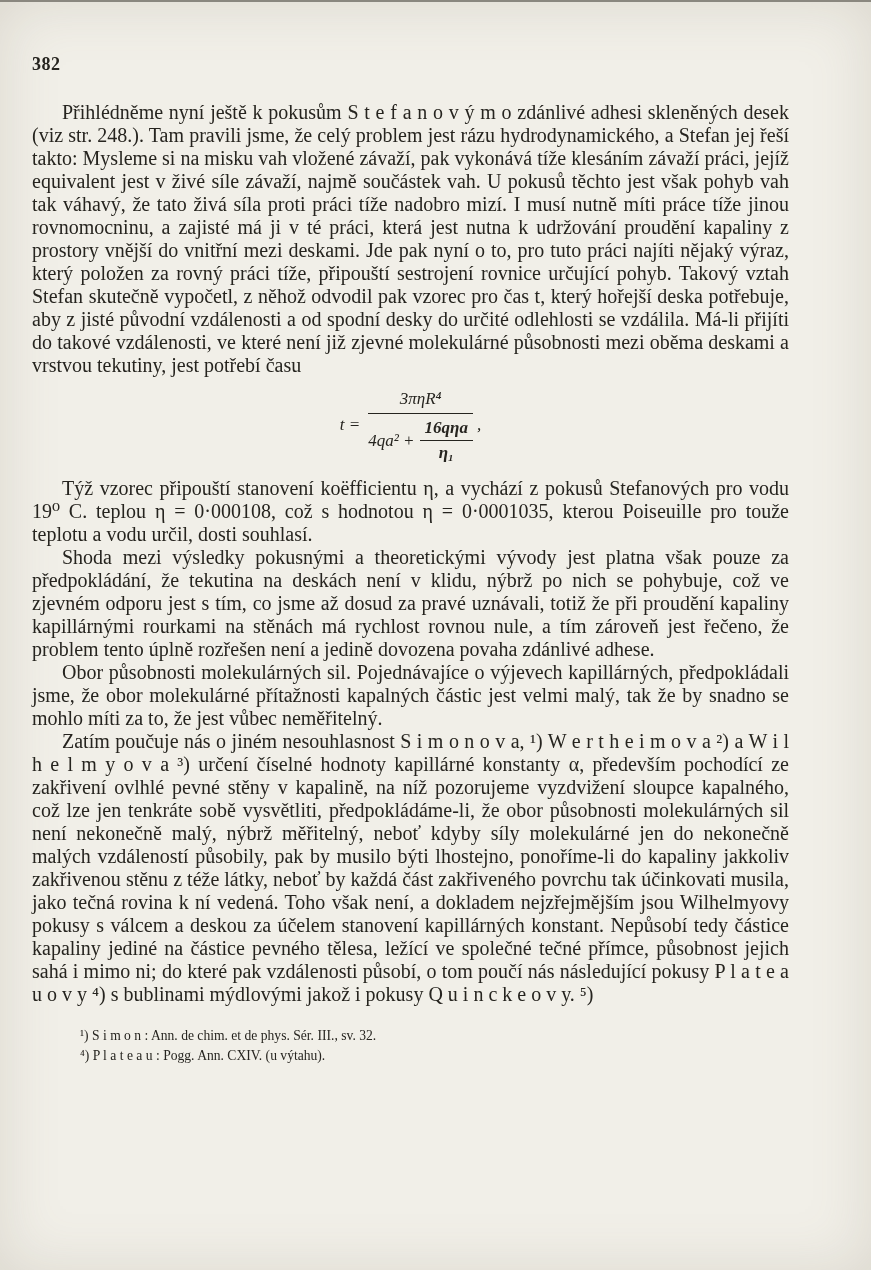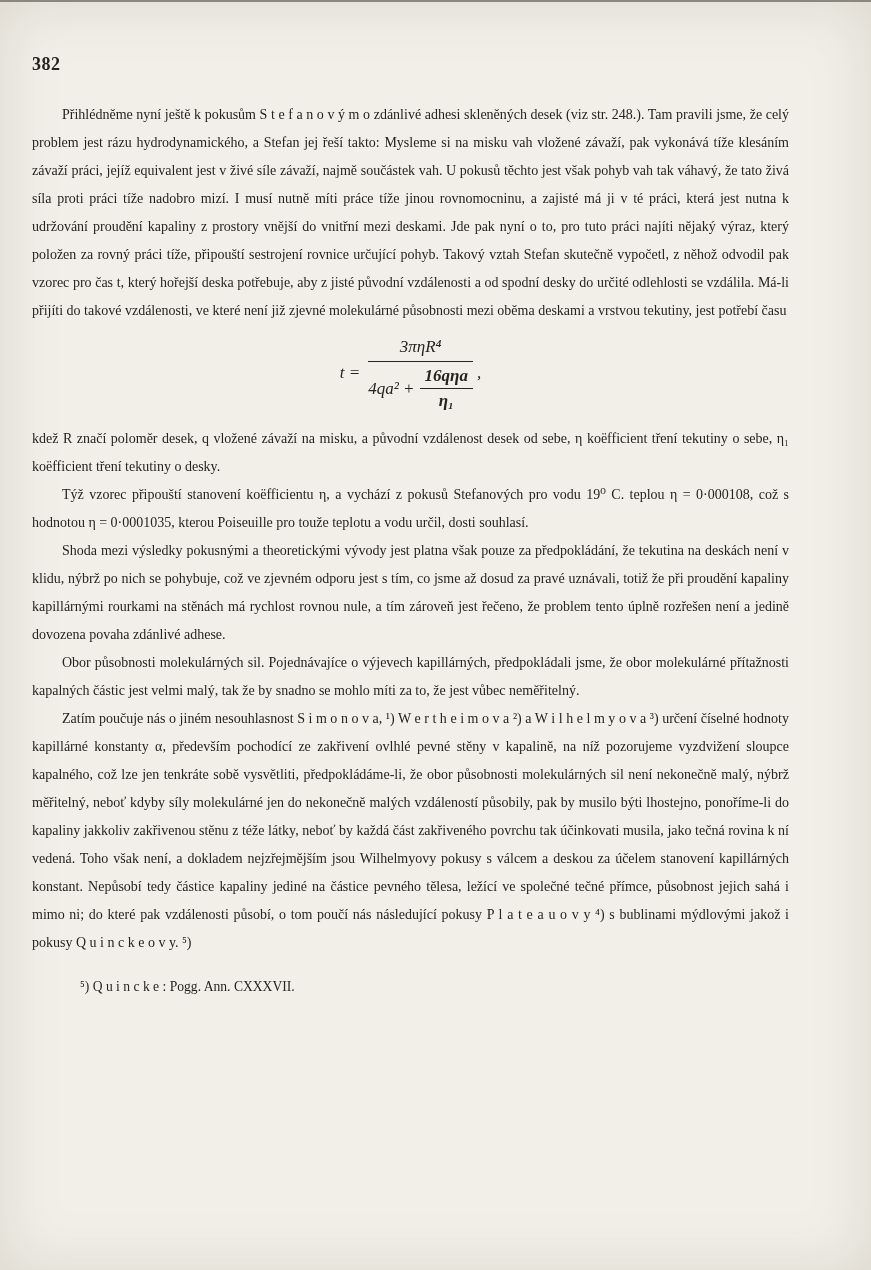--- a/index.html
+++ b/index.html
@@ -15,22 +15,22 @@
     overflow:hidden;
     box-shadow:inset 0 0 60px rgba(120,110,90,.18);
   }
   .page-number {
     font-size:18px; font-weight:bold; letter-spacing:.5px;
     margin:6px 0 26px 0;
   }
   .para {
     margin:0;
     text-align:justify;
-    font-size:14px;
-    line-height:28px;
+    font-size:20px;
+    line-height:23px;
   }
   .indent { text-indent:30px; }
   .ital { }
   
   .formula {
     text-align:center;
     margin:12px 0 14px 0;
     font-size:17px;
     font-style:italic;
   }
@@ -64,28 +64,28 @@
   <div class="page-number">382</div>
 
   <div class="text-block">
 
     <p class="para indent">Přihlédněme nyní ještě k pokusům S t e f a n o v ý m  o zdánlivé adhesi skleněných desek (viz str. 248.). Tam pravili jsme, že celý problem jest rázu hydrodynamického, a Stefan jej řeší takto: Mysleme si na misku vah vložené závaží, pak vykonává tíže klesáním závaží práci, jejíž equivalent jest v živé síle závaží, najmě součástek vah. U pokusů těchto jest však pohyb vah tak váhavý, že tato živá síla proti práci tíže nadobro mizí. I musí nutně míti práce tíže jinou rovnomocninu, a zajisté má ji v té práci, která jest nutna k udržování proudění kapaliny z prostory vnější do vnitřní mezi deskami. Jde pak nyní o to, pro tuto práci najíti nějaký výraz, který položen za rovný práci tíže, připouští sestrojení rovnice určující pohyb. Takový vztah Stefan skutečně vypočetl, z něhož odvodil pak vzorec pro čas t, který hořejší deska potřebuje, aby z jisté původní vzdálenosti a od spodní desky do určité odlehlosti se vzdálila. Má-li přijíti do takové vzdálenosti, ve které není již zjevné molekulárné působnosti mezi oběma deskami a vrstvou tekutiny, jest potřebí času</p>
 
     <div class="formula">
       <span class="flhs"><span>t</span> <span>=</span></span><span class="frac"><span class="fnum">3πηR⁴</span><span class="fden"><span class="fden-left">4qa² + </span><span class="frac inner"><span class="fnum">16qηa</span><span class="fden">η₁</span></span></span></span><span class="ftrail">,</span>
     </div>
 
-    <p class="para">kdež R značí poloměr desek, q vložené závaží na misku, a původní vzdálenost desek od sebe, η koëfficient tření tekutiny o sebe, η₁ koëfficient tření tekutiny o desky.</p>
 
     <p class="para indent">Týž vzorec připouští stanovení koëfficientu η, a vychází z pokusů Stefanových pro vodu 19⁰ C. teplou η = 0·000108, což s hodnotou η = 0·0001035, kterou Poiseuille pro touže teplotu a vodu určil, dosti souhlasí.</p>
 
     <p class="para indent">Shoda mezi výsledky pokusnými a theoretickými vývody jest platna však pouze za předpokládání, že tekutina na deskách není v klidu, nýbrž po nich se pohybuje, což ve zjevném odporu jest s tím, co jsme až dosud za pravé uznávali, totiž že při proudění kapaliny kapillárnými rourkami na stěnách má rychlost rovnou nule, a tím zároveň jest řečeno, že problem tento úplně rozřešen není a jedině dovozena povaha zdánlivé adhese.</p>
 
     <p class="para indent"><span class="ital">Obor působnosti molekulárných sil.</span><span> Pojednávajíce o výjevech kapillárných, předpokládali jsme, že obor molekulárné přítažnosti kapalných částic jest velmi malý, tak že by snadno se mohlo míti za to, že jest vůbec neměřitelný.</span></p>
 
     <p class="para indent">Zatím poučuje nás o jiném nesouhlasnost S i m o n o v a, ¹) W e r t h e i m o v a ²) a W i l h e l m y o v a ³) určení číselné hodnoty kapillárné konstanty α, především pochodící ze zakřivení ovlhlé pevné stěny v kapalině, na níž pozorujeme vyzdvižení sloupce kapalného, což lze jen tenkráte sobě vysvětliti, předpokládáme-li, že obor působnosti molekulárných sil není nekonečně malý, nýbrž měřitelný, neboť kdyby síly molekulárné jen do nekonečně malých vzdáleností působily, pak by musilo býti lhostejno, ponoříme-li do kapaliny jakkoliv zakřivenou stěnu z téže látky, neboť by každá část zakřiveného povrchu tak účinkovati musila, jako tečná rovina k ní vedená. Toho však není, a dokladem nejzřejmějším jsou Wilhelmyovy pokusy s válcem a deskou za účelem stanovení kapillárných konstant. Nepůsobí tedy částice kapaliny jediné na částice pevného tělesa, ležící ve společné tečné přímce, působnost jejich sahá i mimo ni; do které pak vzdálenosti působí, o tom poučí nás následující pokusy P l a t e a u o v y ⁴) s bublinami mýdlovými jakož i pokusy Q u i n c k e o v y. ⁵)</p>
 
     <div class="footnotes">
-      <p class="footnote">⁵) Q u i n c k e :  Pogg. Ann. CXXXVII.</p>
+      <p class="footnote">¹) S i m o n :  Ann. de chim. et de phys. Sér. III., sv. 32.</p>
+      <p class="footnote">⁴) P l a t e a u :  Pogg. Ann. CXIV. (u výtahu).</p>
     </div>
 
   </div>
 </div>
 
 </body></html>

